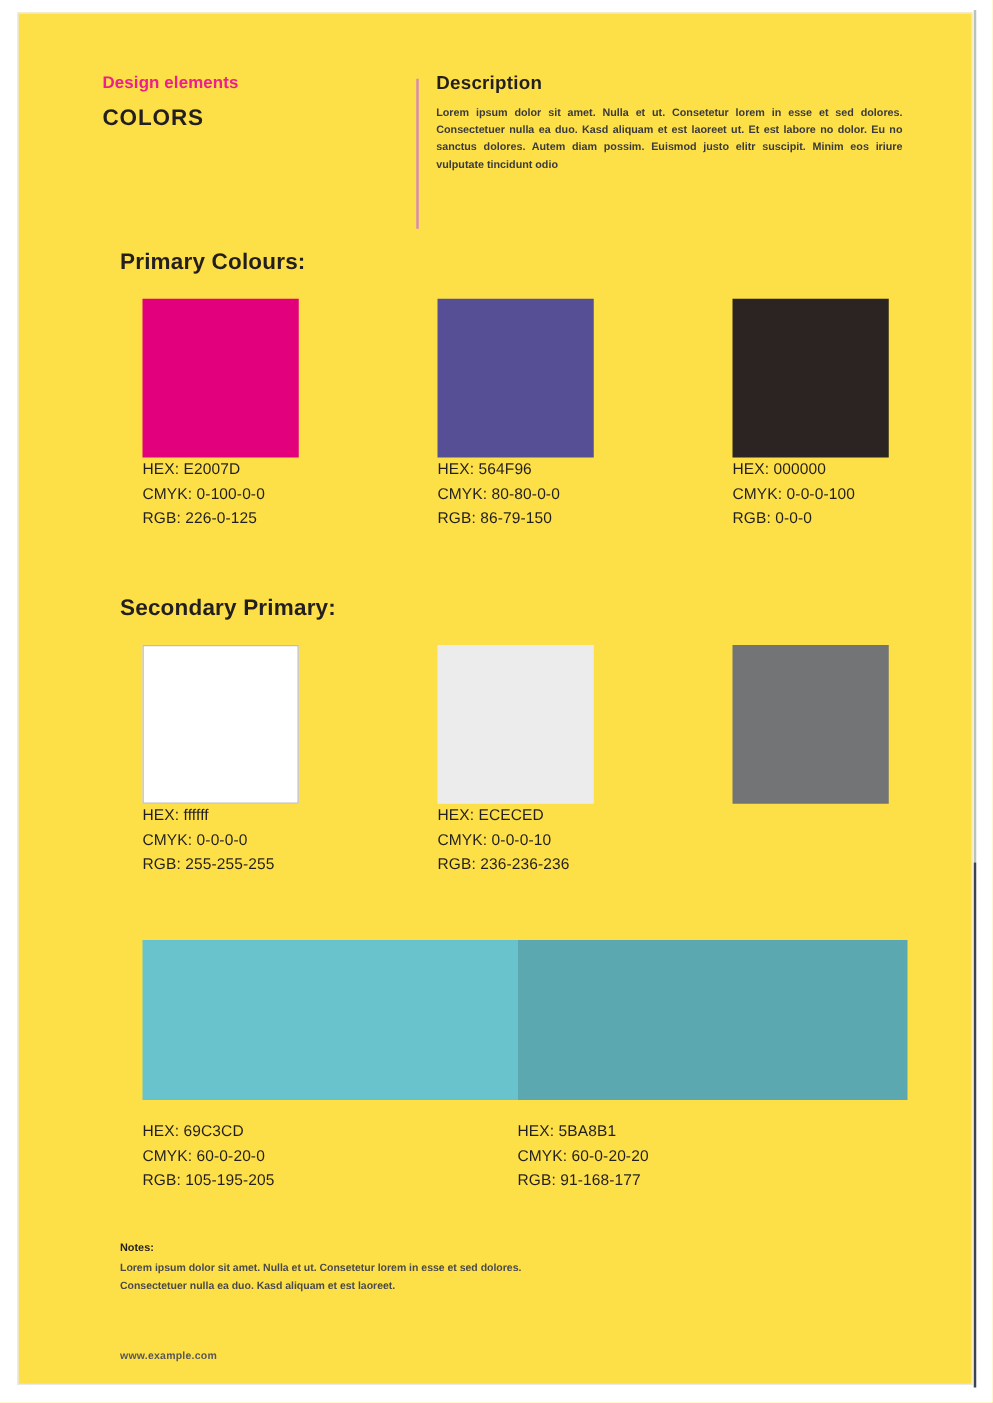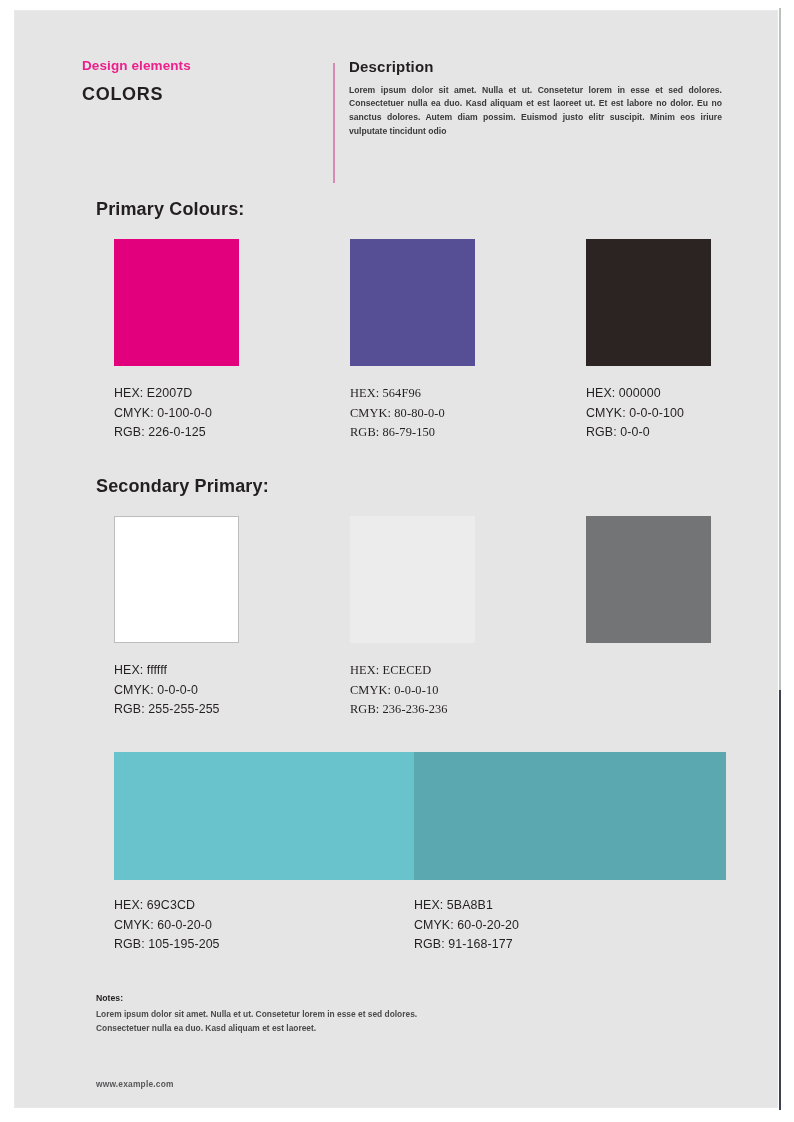--- a/index.html
+++ b/index.html
@@ -16,21 +16,21 @@
     overflow: hidden;
   }
 
   
   .sheet {
     position: absolute;
     left: 14px;
     top: 10px;
     width: 764px;
     height: 1098px;
-    background: #e5e5e5;
+    background: #fde047;
     border: 1px solid #e9e9ec;
     box-sizing: border-box;
     box-shadow: 0 0 0 0 rgba(0,0,0,0);
   }
 
   
   .edge-artifact-top {
     position: absolute;
     left: 779px;
     top: 8px;
@@ -129,34 +129,33 @@
   }
   #row-primary   { top: 228px; }
   #row-secondary { top: 505px; }
 
   .swatch-cell {
     position: absolute;
     top: 0;
     width: 125px;
   }
   .swatch-cell.col1 { left: 18px; }
-  .swatch-cell.col2 { left: 254px; font-family: Liberation Serif, serif; }
+  .swatch-cell.col2 { left: 254px; }
   .swatch-cell.col3 { left: 490px; }
 
   .swatch-chip {
     width: 125px;
     height: 127px;
     box-sizing: border-box;
   }
   .swatch-chip.outlined {
     border: 1px solid #bdbdbd;
   }
 
   .swatch-specs {
-    margin-top: 18px;
     font-size: 12.4px;
     color: #231f20;
     line-height: 1.58;
     letter-spacing: 0.1px;
     white-space: nowrap;
   }
   .swatch-specs div { margin: 0; }
 
   
   .band {

